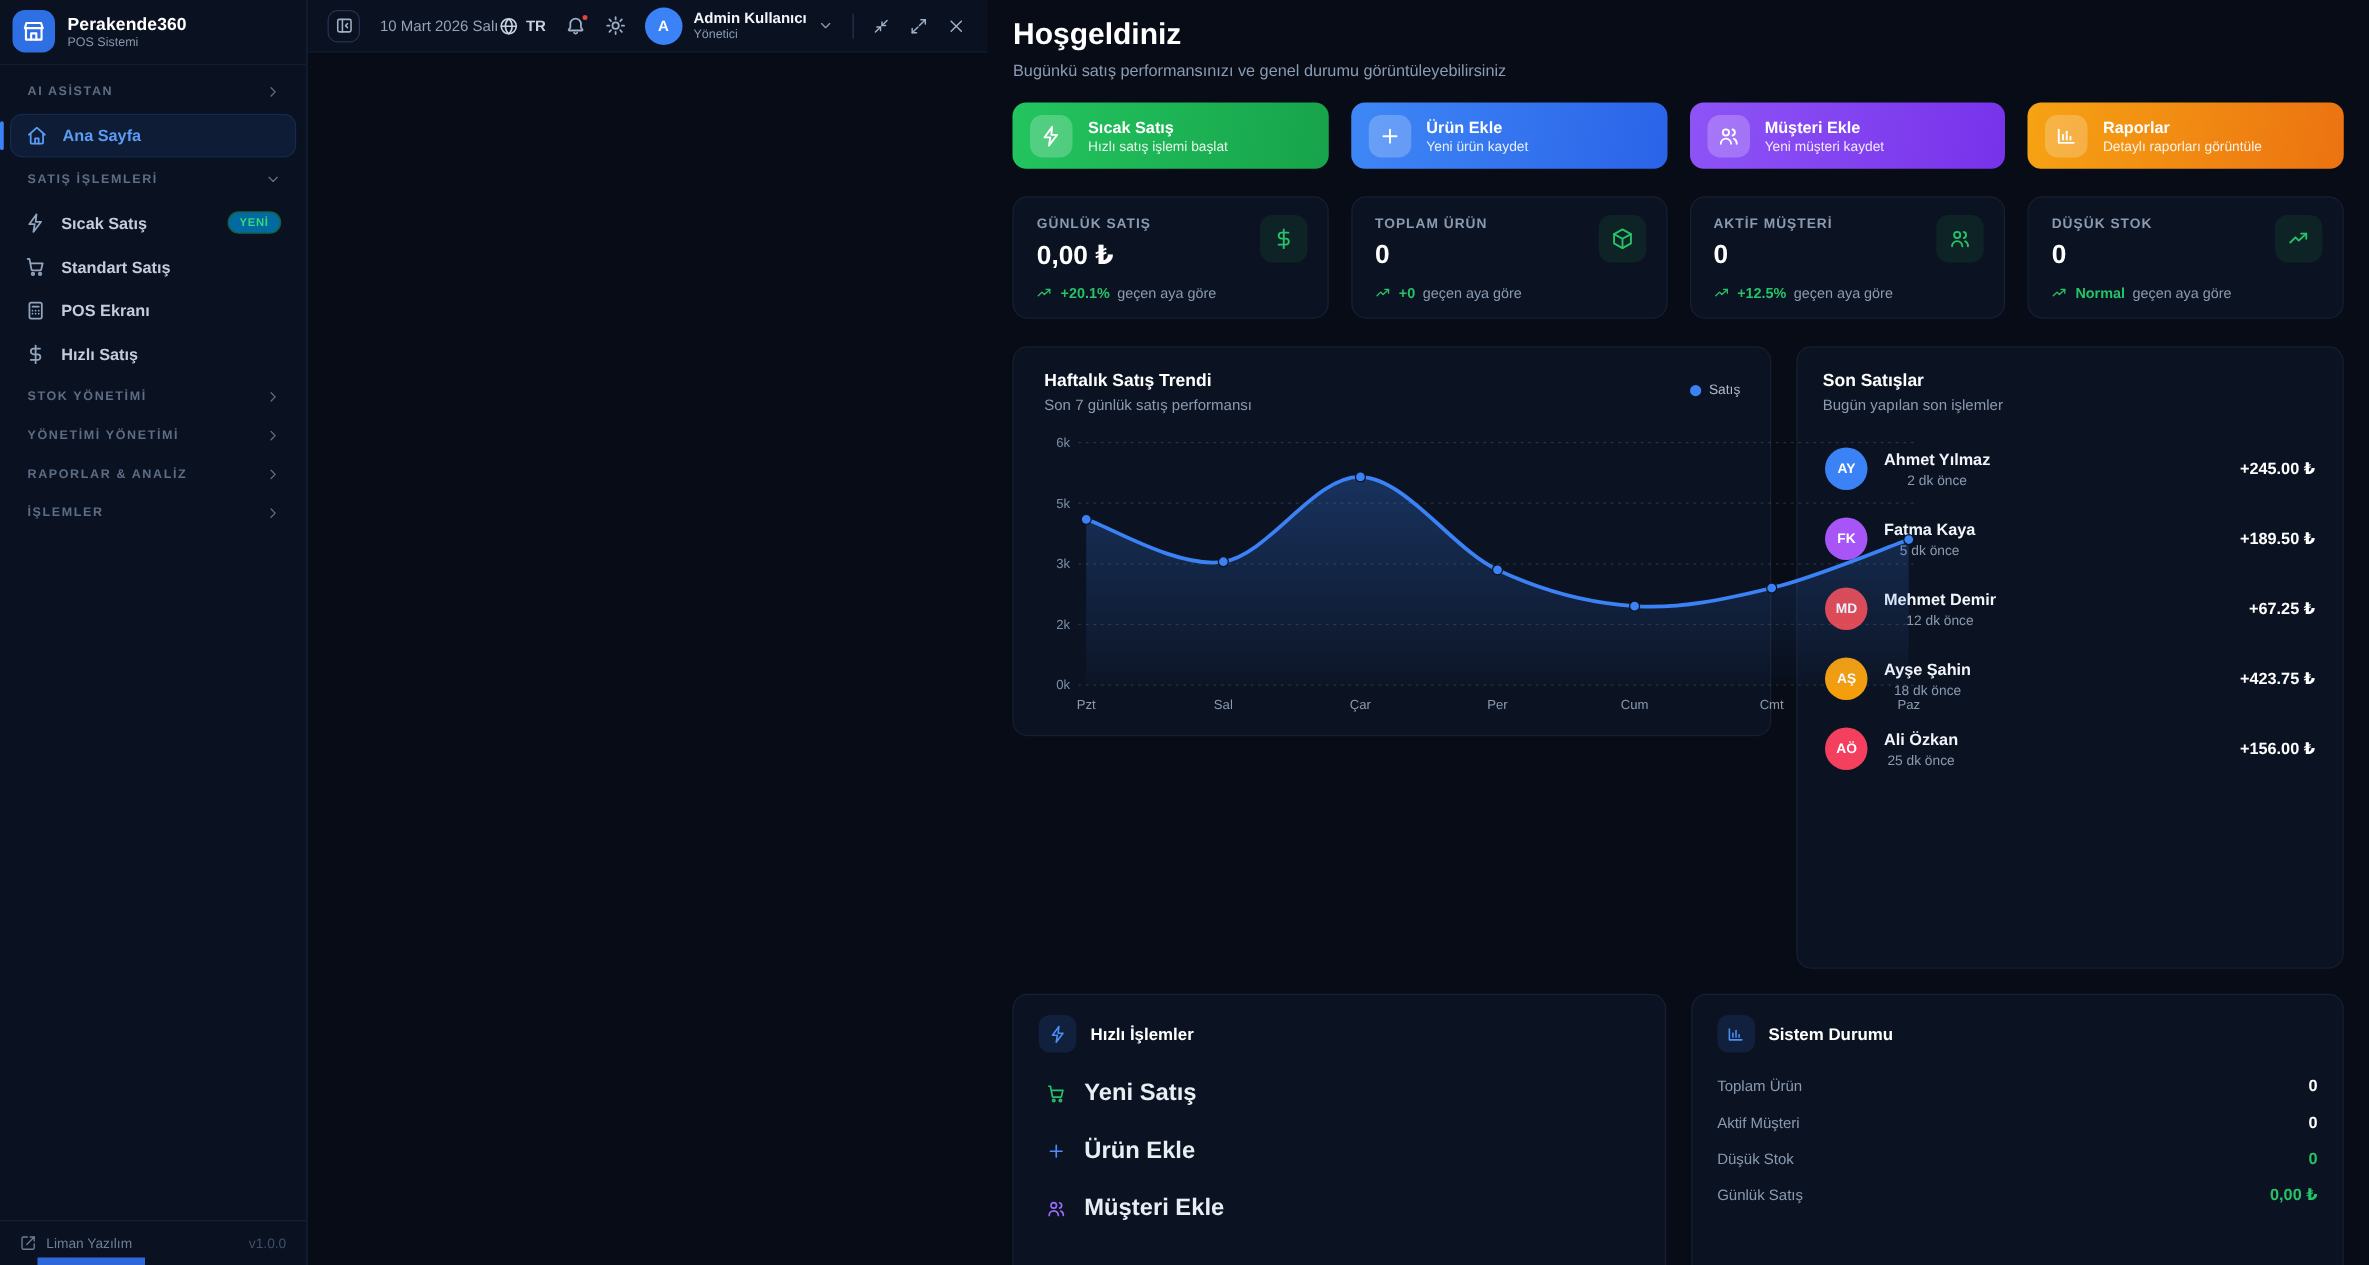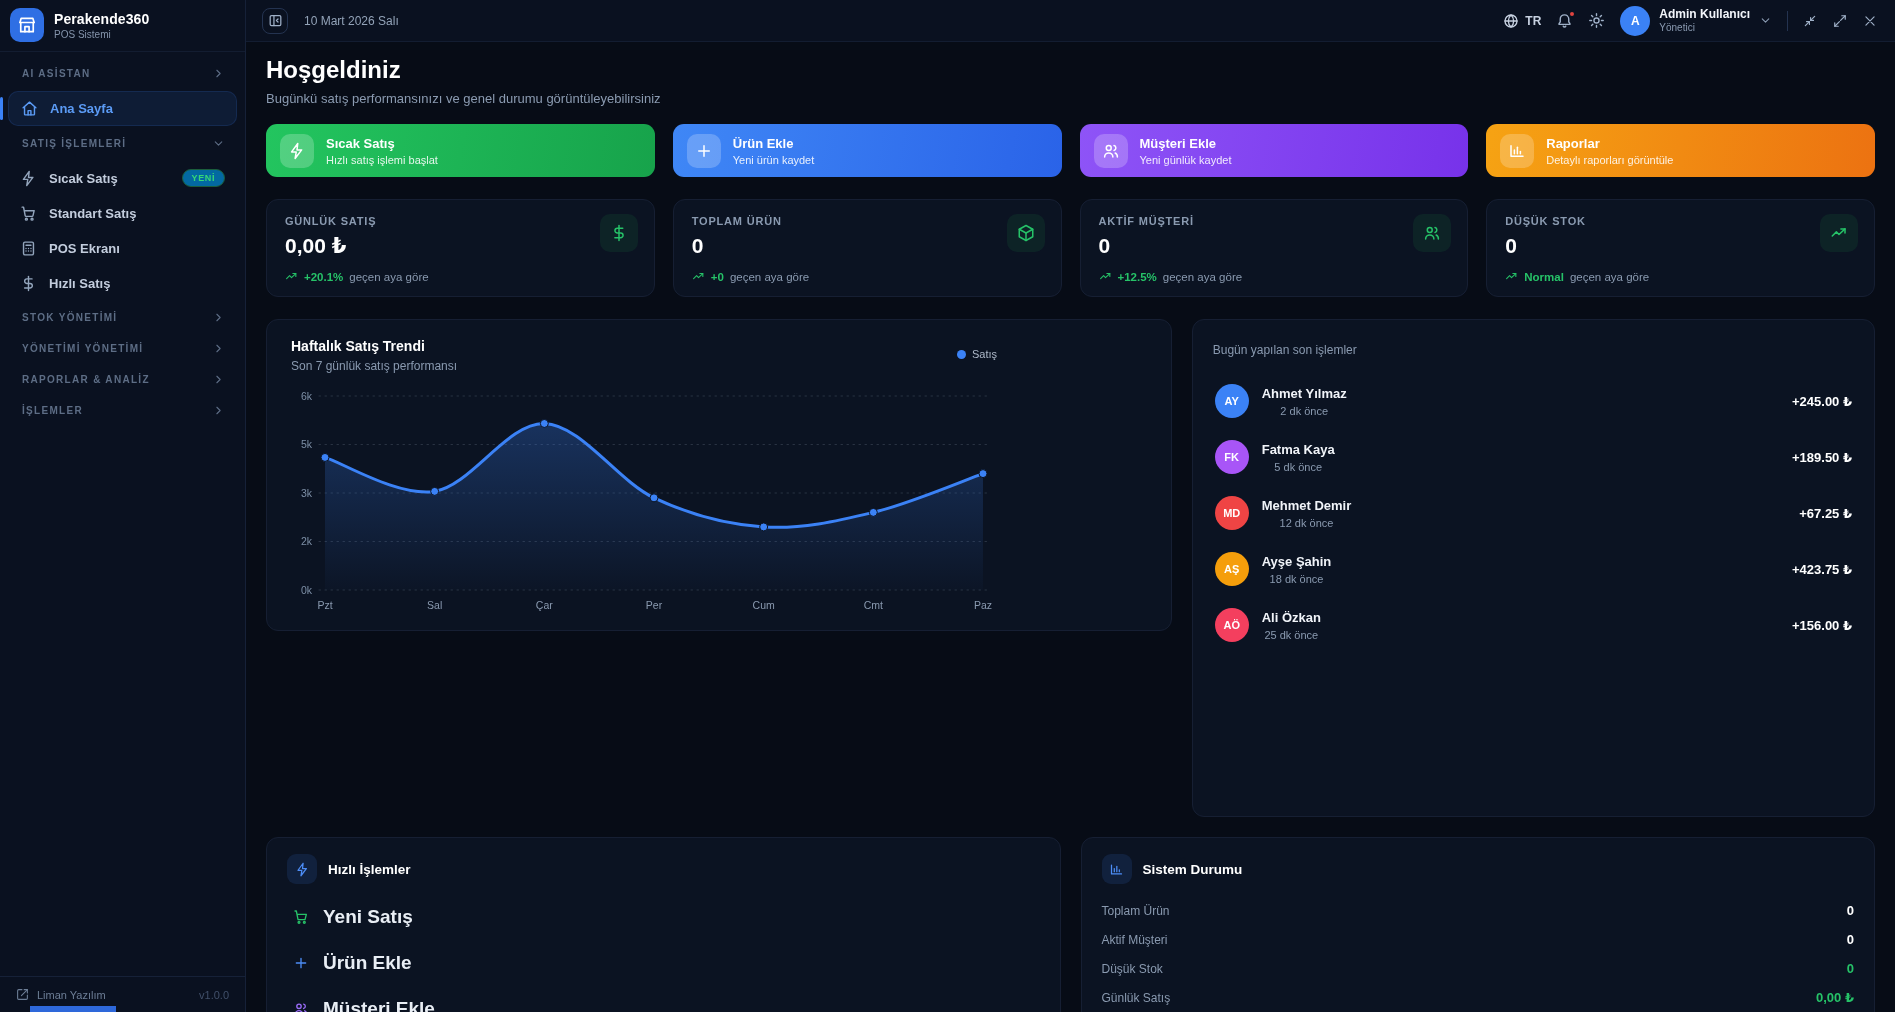--- a/index.html
+++ b/index.html
@@ -29,21 +29,21 @@
   .nav-item.active::before { content:""; position:absolute; left:-9px; top:5px; bottom:5px; width:3px;
     background:#3b82f6; border-radius:2px; }
   .badge-new { margin-left:auto; background:#0369a1; color:#35d977; border:1px solid #1b5e3c;
     font-size:9px; font-weight:800; letter-spacing:.6px; padding:3px 9px; border-radius:999px; }
   .side-footer { position:absolute; left:0; right:0; bottom:0; border-top:1px solid #162138;
     display:flex; align-items:center; justify-content:space-between; padding:11px 16px; }
   .vendor { display:flex; align-items:center; gap:8px; font-size:11px; color:#6d7e96; }
   .version { font-size:11px; color:#41506a; }
 
   
-  .main { flex:1; display:flex; flex-direction:column; min-width:0; }
+  .main { flex:1; display:flex; flex-direction:row; min-width:0; }
   .topbar { height:42px; min-height:42px; background:#0a1120; border-bottom:1px solid #131d31;
     display:flex; align-items:center; padding:0 18px 0 16px; }
   .collapse-btn { width:26px; height:26px; border:1px solid #243350; border-radius:8px; background:transparent;
     color:#9fb0c7; display:grid; place-items:center; cursor:pointer; }
   .top-date { margin-left:16px; font-size:12px; color:#93a3b8; }
   .top-right { margin-left:auto; display:flex; align-items:center; gap:15px; }
   .lang { display:flex; align-items:center; gap:6px; font-size:12px; font-weight:700; color:#c7d1e0; }
   .icon-btn { position:relative; background:none; border:none; color:#9fb0c7; cursor:pointer; display:grid; place-items:center; }
   .bell-dot { position:absolute; top:-2px; right:-3px; width:8px; height:8px; border-radius:50%;
     background:#e0443f; border:2px solid #0a1120; }
@@ -342,21 +342,21 @@
           <span class="act-icon">
               <svg class="ic" width="18" height="18" viewBox="0 0 24 24">
                 <circle cx="9" cy="8" r="3.3"></circle>
                 <path d="M3.5 20a5.5 5.5 0 0 1 11 0"></path>
                 <path d="M16 4.8a3.3 3.3 0 0 1 0 6.4"></path>
                 <path d="M17.5 14.7a5.5 5.5 0 0 1 3 5.3"></path>
               </svg>
             </span>
           <span>
               <span class="act-title" style="display:block">Müşteri Ekle</span>
-          <span class="act-desc" style="display:block">Yeni günlük kaydet</span>
+          <span class="act-desc" style="display:block">Yeni müşteri kaydet</span>
             </span>
         </div>
         <div class="action-card g4">
           <span class="act-icon">
               <svg class="ic" width="18" height="18" viewBox="0 0 24 24">
                 <path d="M4 5v14h16"></path>
                 <path d="M8.5 15.5v-5"></path>
                 <path d="M12.5 15.5V7"></path>
                 <path d="M16.5 15.5v-3"></path>
               </svg>
@@ -486,20 +486,21 @@
                   <circle cx="253.33333333333334" cy="34.48333333333335" r="4" fill="#3b82f6" stroke="#0b1322" stroke-width="1"></circle>
                   <circle cx="363" cy="108.85000000000001" r="4" fill="#3b82f6" stroke="#0b1322" stroke-width="1"></circle>
                   <circle cx="472.6666666666667" cy="137.95" r="4" fill="#3b82f6" stroke="#0b1322" stroke-width="1"></circle>
                   <circle cx="582.3333333333334" cy="123.39999999999999" r="4" fill="#3b82f6" stroke="#0b1322" stroke-width="1"></circle>
                   <circle cx="692" cy="84.60000000000001" r="4" fill="#3b82f6" stroke="#0b1322" stroke-width="1"></circle>
                 </svg></div>
           </div>
         </section>
 
         <section class="card sales-card">
+          <div class="card-title">Son Satışlar</div>
           <div class="card-sub">Bugün yapılan son işlemler</div>
           <div class="sales-list">
             <div class="sale-item">
               <span class="sale-avatar" style="background: rgb(59, 130, 246);">AY</span>
               <span>
                   <span class="sale-name" style="display:block">Ahmet Yılmaz</span>
               <span class="sale-time" style="display:block">2 dk önce</span>
                 </span>
               <span class="sale-amount">+245.00 ₺</span>
             </div>

